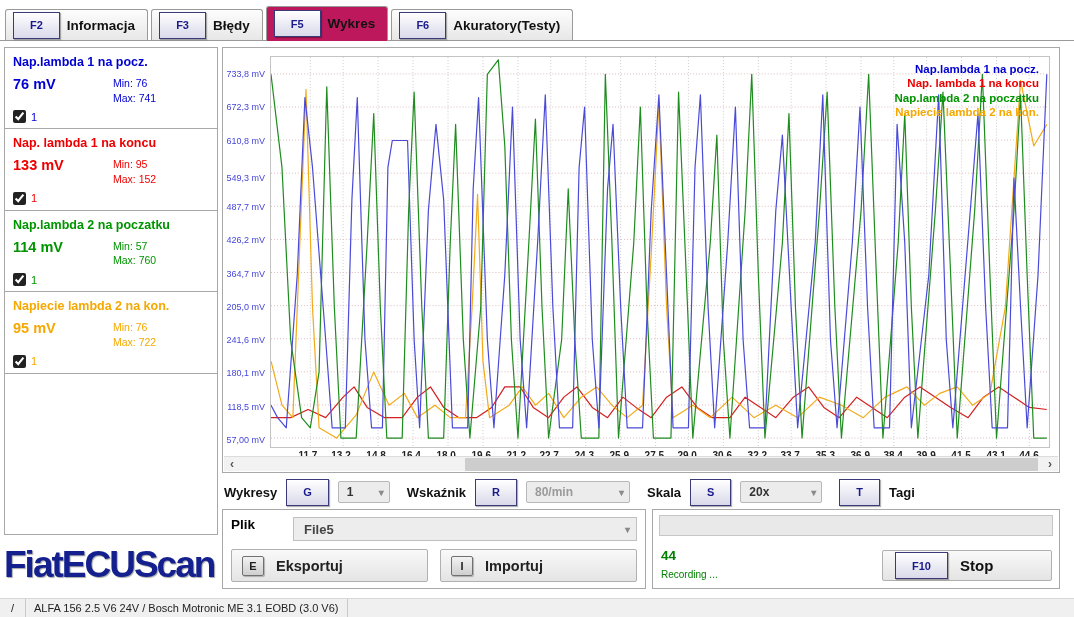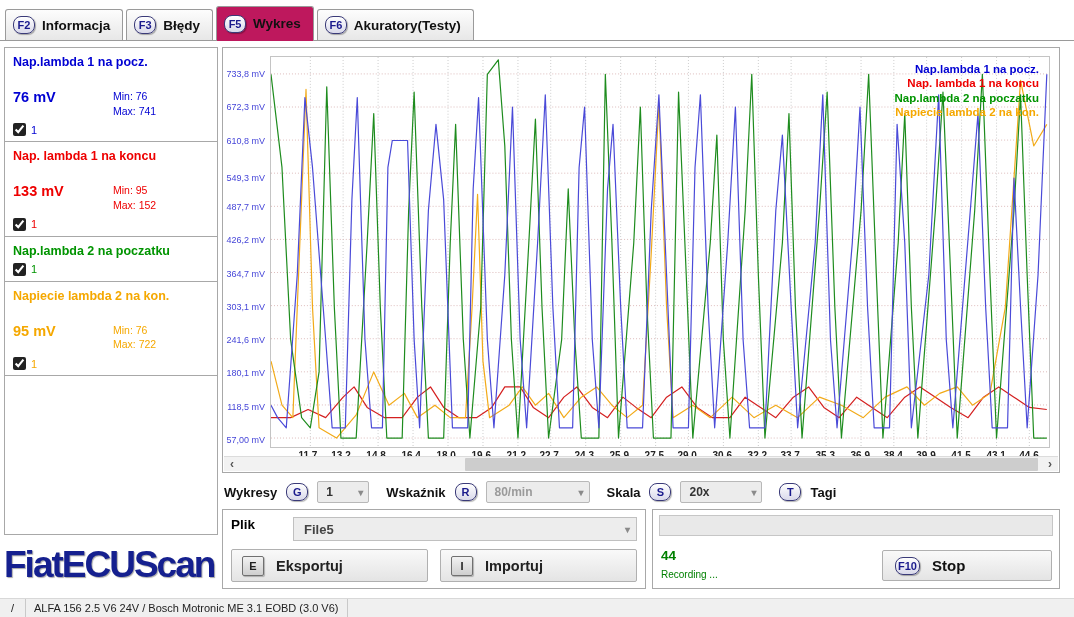--- a/index.html
+++ b/index.html
@@ -8,34 +8,34 @@
 
   
   .tabbar { position:absolute; left:0; top:6px; width:1074px; height:35px;
             display:flex; align-items:flex-end; gap:3px; padding-left:5px;
             border-bottom:1px solid #9a9a9a; }
   .tab { display:flex; align-items:center; gap:7px; height:31px; padding:0 12px 0 7px;
          background:linear-gradient(#fdfdfd,#e7e7e7); border:1px solid #9a9a9a; border-bottom:none;
          border-radius:3px 3px 0 0; font-weight:bold; font-size:13.5px; color:#111; cursor:default; }
   .tab.active { background:#be185d; height:35px; margin-bottom:-1px; padding-bottom:1px; }
   .fkey { display:inline-flex; align-items:center; justify-content:center;
-          min-width:22px; height:18px; padding:0 2px;
-          background:linear-gradient(#ffffff,#d9d9ea); border:1px solid #3a3a78; border-radius:8px;
+          min-width:22px; height:27px; padding:0 16px;
+          background:linear-gradient(#ffffff,#d9d9ea); border:1px solid #3a3a78; border-radius:0;
           color:#1a1a8c; font-weight:bold; font-size:11px; box-shadow:1px 1px 1px rgba(0,0,0,.3); }
   .gkey { display:inline-flex; align-items:center; justify-content:center;
           width:22px; height:20px; background:linear-gradient(#f2f2f2,#cfcfcf);
           border:1px solid #707070; border-radius:2px; color:#222; font-weight:bold; font-size:11px;
           box-shadow:1px 1px 1px rgba(0,0,0,.25); }
 
   
   .sensor-panel { position:absolute; left:4px; top:47px; width:214px; height:488px;
                   background:#fff; border:1px solid #a8a8a8; }
   .sensor { padding:7px 8px 5px 8px; border-bottom:1px solid #a8a8a8; }
   .sensor-title { font-weight:bold; font-size:12.5px; }
-  .sensor-row { display:flex; align-items:flex-start; margin-top:20px; }
+  .sensor-row { display:flex; align-items:flex-start; margin-top:7px; }
   .sensor-val { font-weight:bold; font-size:14.5px; width:100px; }
   .sensor-minmax { font-size:10.5px; line-height:1.4; }
   .sensor-check { display:flex; align-items:center; gap:5px; margin-top:5px; font-size:11px; }
   .sensor-check input { width:13px; height:13px; accent-color:#222; }
 
   
   .logo { position:absolute; left:4px; top:537px; width:214px; height:55px;
           font-size:37px; font-weight:bold; letter-spacing:-2px; color:#15208f;
           text-shadow:1px 1px 1px rgba(0,0,0,.35); line-height:55px; }
 
@@ -150,20 +150,27 @@
             <div>Max: 152</div>
           </div>
         </div>
         <div class="sensor-check">
           <input type="checkbox" checked="" style="">
           <span>1</span>
         </div>
       </div>
       <div class="sensor" style="color: rgb(0, 148, 0);">
         <div class="sensor-title">Nap.lambda 2 na poczatku</div>
+        <div class="sensor-row">
+          <div class="sensor-val">114 mV</div>
+          <div class="sensor-minmax">
+            <div>Min: 57</div>
+            <div>Max: 760</div>
+          </div>
+        </div>
         <div class="sensor-check">
           <input type="checkbox" checked="" style="">
           <span>1</span>
         </div>
       </div>
       <div class="sensor" style="color: rgb(245, 168, 0);">
         <div class="sensor-title">Napiecie lambda 2 na kon.</div>
         <div class="sensor-row">
           <div class="sensor-val">95 mV</div>
           <div class="sensor-minmax">
@@ -182,21 +189,21 @@
 
   <div class="chart-panel">
     <div class="ylabels" id="ylabels">
         <div class="ylabel" style="top: 13px;">733,8 mV</div>
         <div class="ylabel" style="top: 46.258px;">672,3 mV</div>
         <div class="ylabel" style="top: 79.516px;">610,8 mV</div>
         <div class="ylabel" style="top: 117px; text-align: center;">549,3 mV</div>
         <div class="ylabel" style="top: 146.086px;">487,7 mV</div>
         <div class="ylabel" style="top: 179.344px;">426,2 mV</div>
         <div class="ylabel" style="top: 212.602px;">364,7 mV</div>
-        <div class="ylabel" style="top: 245.914px;">303,1 mV</div>
+        <div class="ylabel" style="top: 245.914px;">205,0 mV</div>
         <div class="ylabel" style="top: 279.172px;">241,6 mV</div>
         <div class="ylabel" style="top: 312.43px;">180,1 mV</div>
         <div class="ylabel" style="top: 345.742px;">118,5 mV</div>
         <div class="ylabel" style="top: 379px;">57,00 mV</div>
       </div>
     <div class="plot">
       <svg id="plot-svg" viewBox="0 0 780 392" preserveAspectRatio="none">
           <line x1="39.438202247190986" y1="0" x2="39.438202247190986" y2="392" stroke="#cccccc" stroke-width="1" stroke-dasharray="1,2"></line>
           <line x1="72.30337078651682" y1="0" x2="72.30337078651682" y2="392" stroke="#cccccc" stroke-width="1" stroke-dasharray="1,2"></line>
           <line x1="107.35955056179776" y1="0" x2="107.35955056179776" y2="392" stroke="#cccccc" stroke-width="1" stroke-dasharray="1,2"></line>

